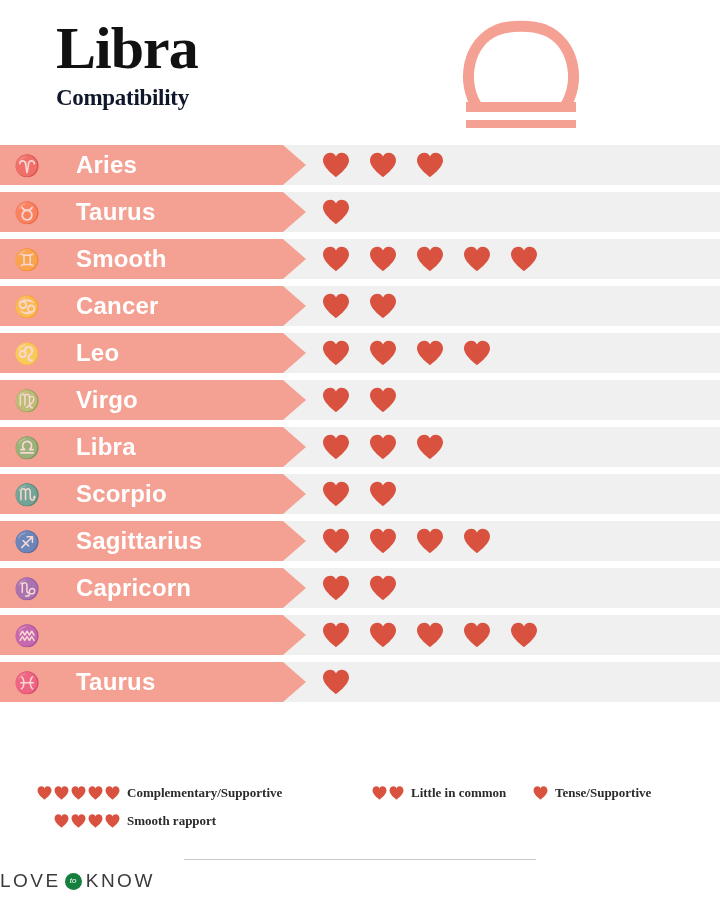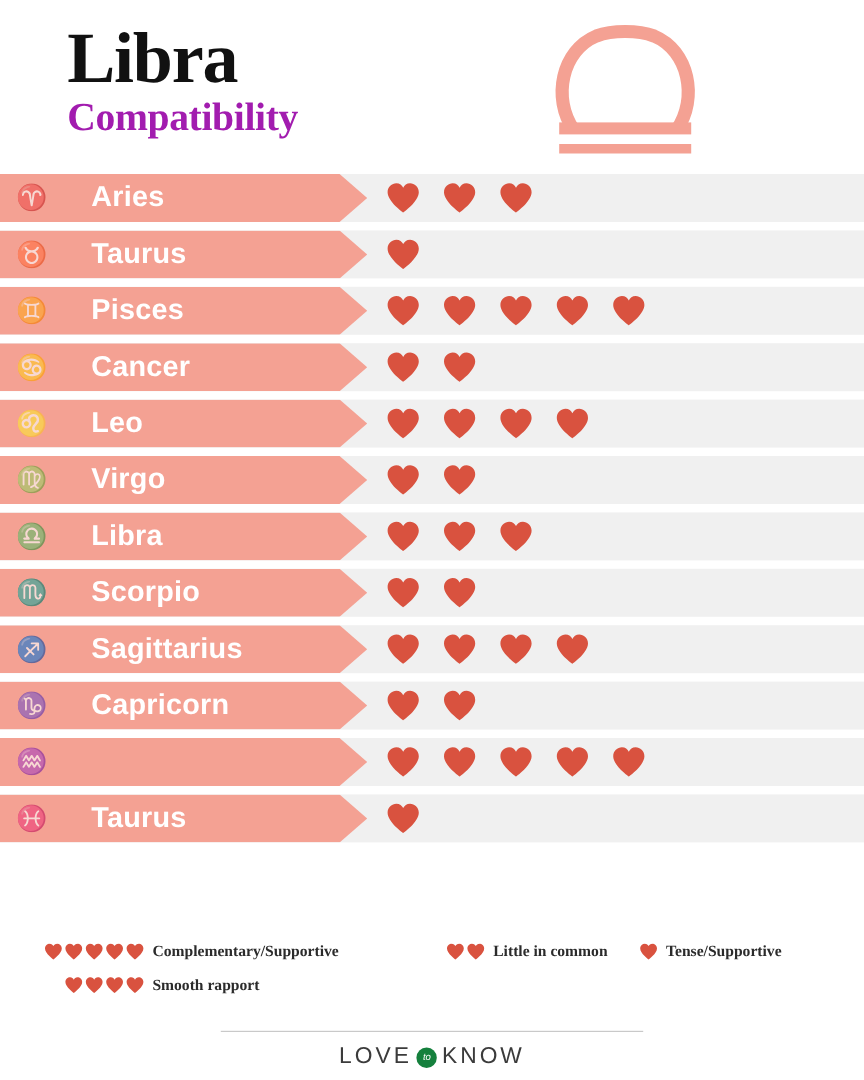--- a/index.html
+++ b/index.html
@@ -30,23 +30,23 @@
     font-family: "Liberation Serif", serif;
     font-weight: bold;
     font-size: 60px;
     line-height: 60px;
     color: #111111;
     letter-spacing: -1px;
   }
   .title-sub {
     font-family: "Liberation Serif", serif;
     font-weight: bold;
-    font-size: 33px;
+    font-size: 23px;
     line-height: 36px;
-    color: #a21caf;
+    color: #0f172a;
     margin-top: 2px;
     letter-spacing: -0.3px;
   }
   .sign-glyph-big {
     position: absolute;
     left: 448px;
     top: 16px;
     width: 146px;
     height: 112px;
   }
@@ -160,21 +160,20 @@
     height: 1px;
     background: #c9c9c9;
   }
   .footer-logo {
     position: absolute;
     left: 0;
     top: 870px;
     width: 720px;
     text-align: center;
     display: flex;
-    justify-content: center;
     align-items: center;
     gap: 4px;
   }
   .logo-word {
     font-size: 19px;
     letter-spacing: 2.5px;
     color: #3b3b3b;
     font-weight: normal;
   }
   .logo-dot {
@@ -231,21 +230,21 @@
       </div>
       <div class="hearts">
         <svg class="heart" viewBox="0 0 32 30">
           <path d="M16 29 C16 29, 1 18.5, 1 9.5 C1 4.2, 5.2 0.8, 9.4 0.8 C12.6 0.8, 14.9 2.8, 16 5.1 C17.1 2.8, 19.4 0.8, 22.6 0.8 C26.8 0.8, 31 4.2, 31 9.5 C31 18.5, 16 29, 16 29 Z" fill="#d9523f"></path>
         </svg>
       </div>
     </div>
     <div class="row">
       <div class="banner">
         <span class="row-glyph">♊</span>
-        <span class="row-name">Pisces</span>
+        <span class="row-name">Smooth</span>
       </div>
       <div class="hearts">
         <svg class="heart" viewBox="0 0 32 30">
           <path d="M16 29 C16 29, 1 18.5, 1 9.5 C1 4.2, 5.2 0.8, 9.4 0.8 C12.6 0.8, 14.9 2.8, 16 5.1 C17.1 2.8, 19.4 0.8, 22.6 0.8 C26.8 0.8, 31 4.2, 31 9.5 C31 18.5, 16 29, 16 29 Z" fill="#d9523f"></path>
         </svg>
         <svg class="heart" viewBox="0 0 32 30">
           <path d="M16 29 C16 29, 1 18.5, 1 9.5 C1 4.2, 5.2 0.8, 9.4 0.8 C12.6 0.8, 14.9 2.8, 16 5.1 C17.1 2.8, 19.4 0.8, 22.6 0.8 C26.8 0.8, 31 4.2, 31 9.5 C31 18.5, 16 29, 16 29 Z" fill="#d9523f"></path>
         </svg>
         <svg class="heart" viewBox="0 0 32 30">
           <path d="M16 29 C16 29, 1 18.5, 1 9.5 C1 4.2, 5.2 0.8, 9.4 0.8 C12.6 0.8, 14.9 2.8, 16 5.1 C17.1 2.8, 19.4 0.8, 22.6 0.8 C26.8 0.8, 31 4.2, 31 9.5 C31 18.5, 16 29, 16 29 Z" fill="#d9523f"></path>

